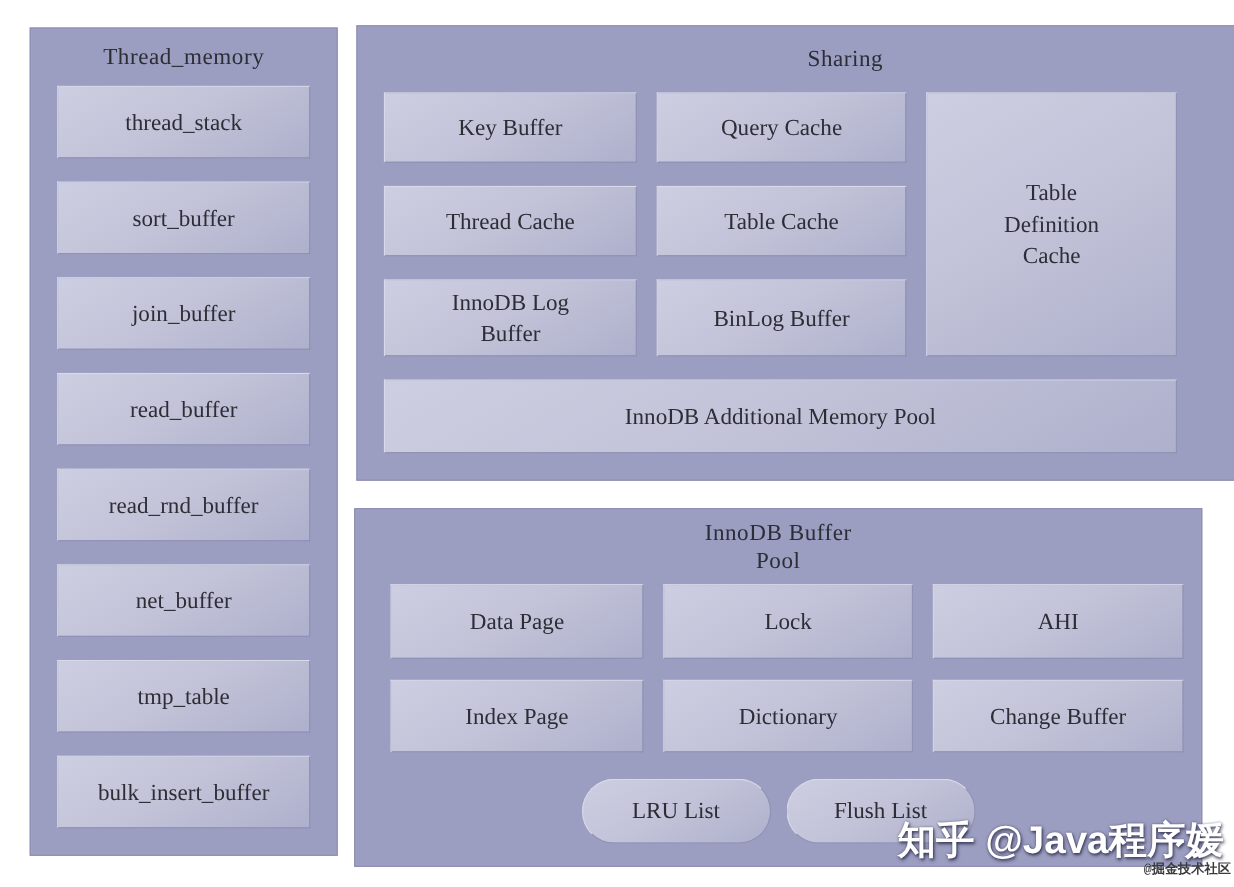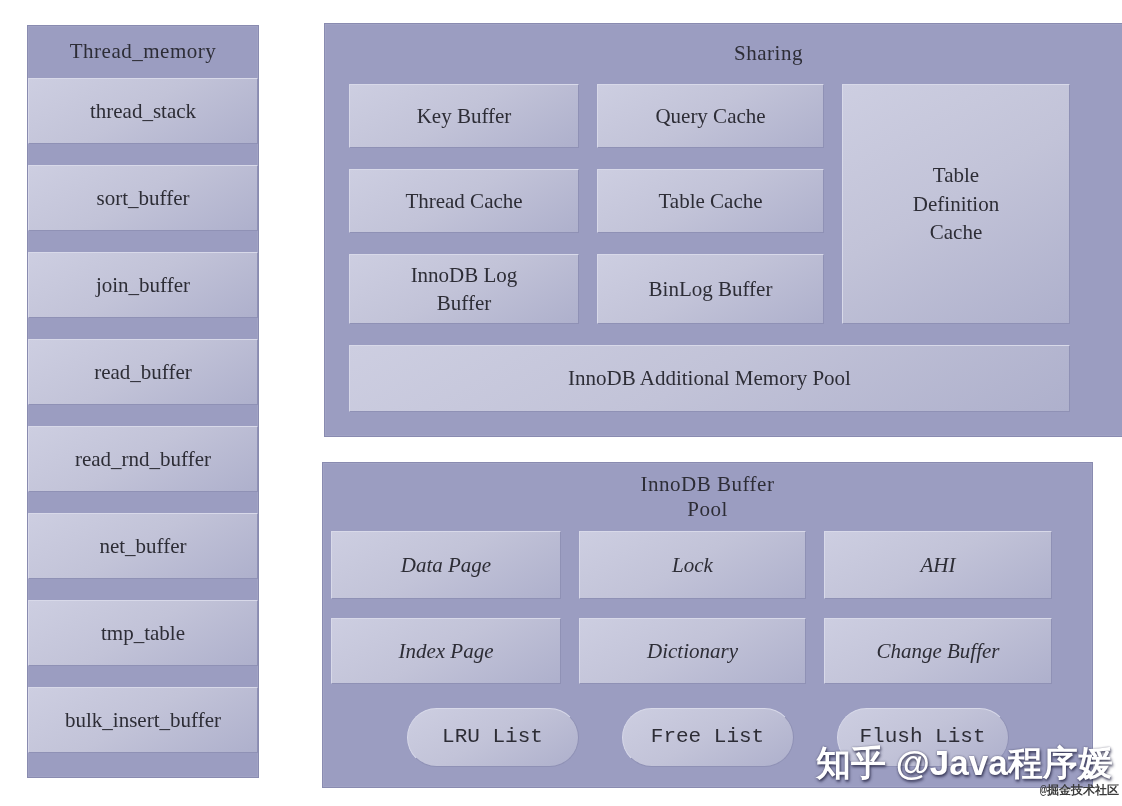--- a/index.html
+++ b/index.html
@@ -52,21 +52,21 @@
     line-height: 1.35;
     color: var(--text);
     white-space: pre-line;
     background: linear-gradient(150deg, var(--box-light) 0%, #c2c3d8 48%, var(--box-dark) 100%);
     border: 1px solid;
     border-color: var(--box-border-light) var(--box-border-dark) var(--box-border-dark) var(--box-border-light);
   }
   
   .panel-thread {
     left: 27px; top: 25px;
-    width: 232px; height: 753px;
+    width: 280px; height: 753px;
   }
   .panel-thread .panel-title { height: 52px; }
   .vlist {
     display: flex;
     flex-direction: column;
     gap: 21px;
     align-items: center;
   }
   .vlist .box { width: 230px; height: 66px; }
   
@@ -90,29 +90,27 @@
     left: 322px; top: 462px;
     width: 771px; height: 326px;
   }
   .panel-pool .panel-title { height: 68px; }
   .pool-grid {
     display: grid;
     grid-template-columns: 230px 227px 228px;
     grid-template-rows: 68px 66px;
     column-gap: 18px;
     row-gap: 19px;
-    padding: 0 8px;
-    font-style: italic;
+    padding: 0 32px;
   }
   .pill-row {
     margin-top: 24px;
     display: flex;
     justify-content: center;
-    gap: 43px;
-    font-family: Liberation Mono, monospace;
+    gap: 14px;
   }
   .pill {
     width: 172px;
     height: 59px;
     border-radius: 30px;
   }
   
   .wm-zhihu {
     position: absolute;
     left: 816px;
@@ -177,21 +175,20 @@
     <div class="pool-grid">
       <div class="box">Data Page</div>
       <div class="box">Lock</div>
       <div class="box">AHI</div>
       <div class="box">Index Page</div>
       <div class="box">Dictionary</div>
       <div class="box">Change Buffer</div>
     </div>
     <div class="pill-row">
       <div class="box pill">LRU List</div>
-      <div class="box pill">Free List</div>
       <div class="box pill">Flush List</div>
     </div>
   </section>
 
   <div class="wm-zhihu">知乎 @Java程序媛</div>
   <div class="wm-juejin">@掘金技术社区</div>
 
 </div>
 
 </body></html>

